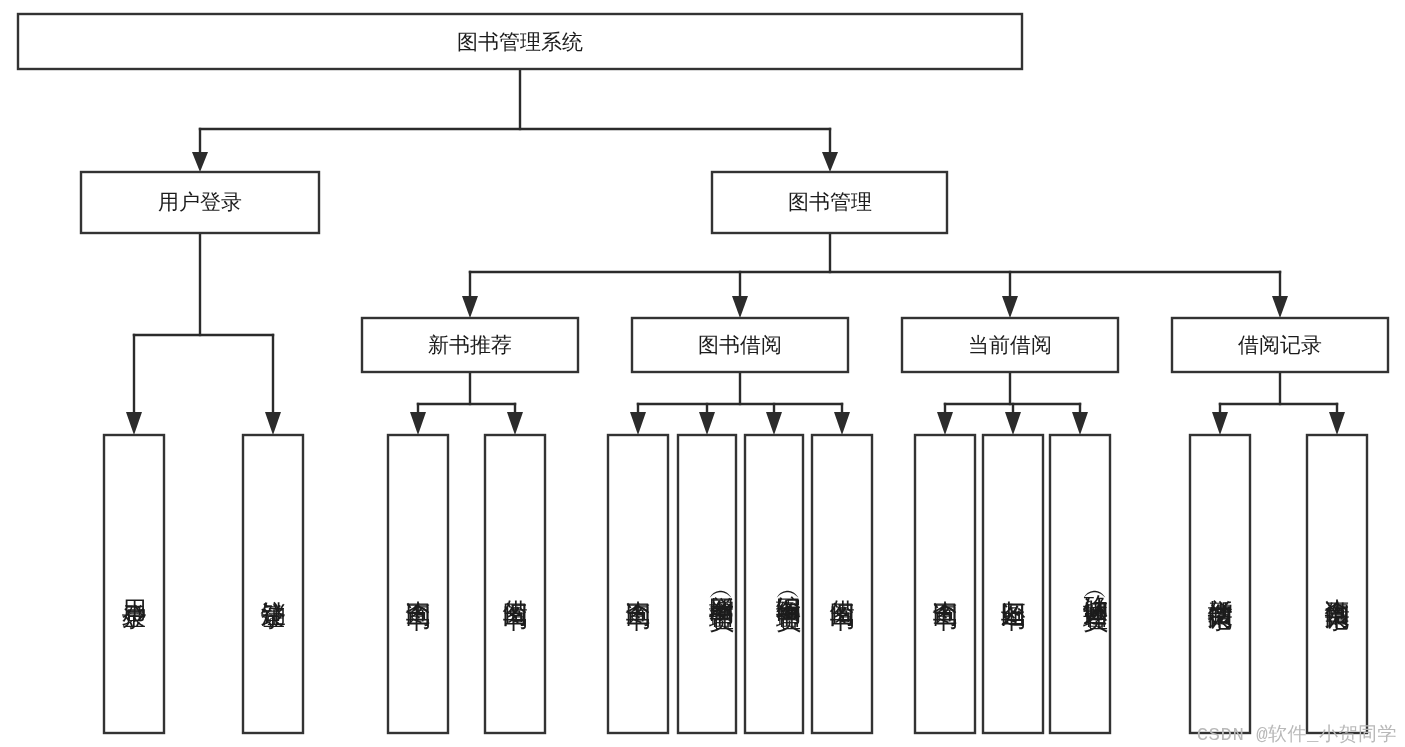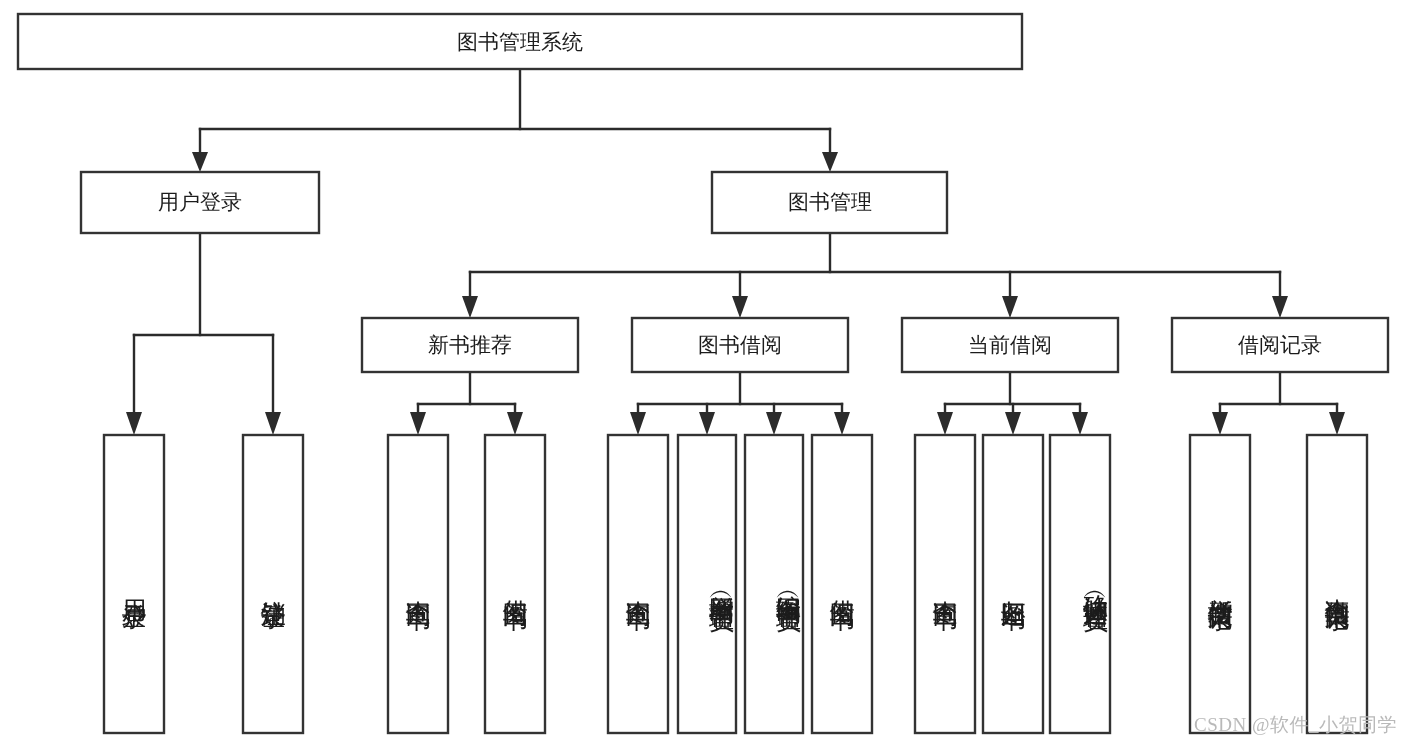--- a/index.html
+++ b/index.html
@@ -44,22 +44,22 @@
   .node-label-h {
     font-family: "Liberation Sans", "DejaVu Sans", sans-serif;
     font-size: 21px;
     fill: #1c1c1c;
     text-anchor: middle;
     dominant-baseline: middle;
   }
   .watermark {
     position: absolute;
     right: 8px;
-    bottom: 9px;
-    font-family: Liberation Serif, serif;
+    bottom: 0;
+    font-family: Liberation Mono, monospace;
     font-size: 19px;
     color: #b9b9b9;
     white-space: nowrap;
     letter-spacing: 0.5px;
   }
 </style>
 </head>
 <body>
 
 <div id="diagram-root">

